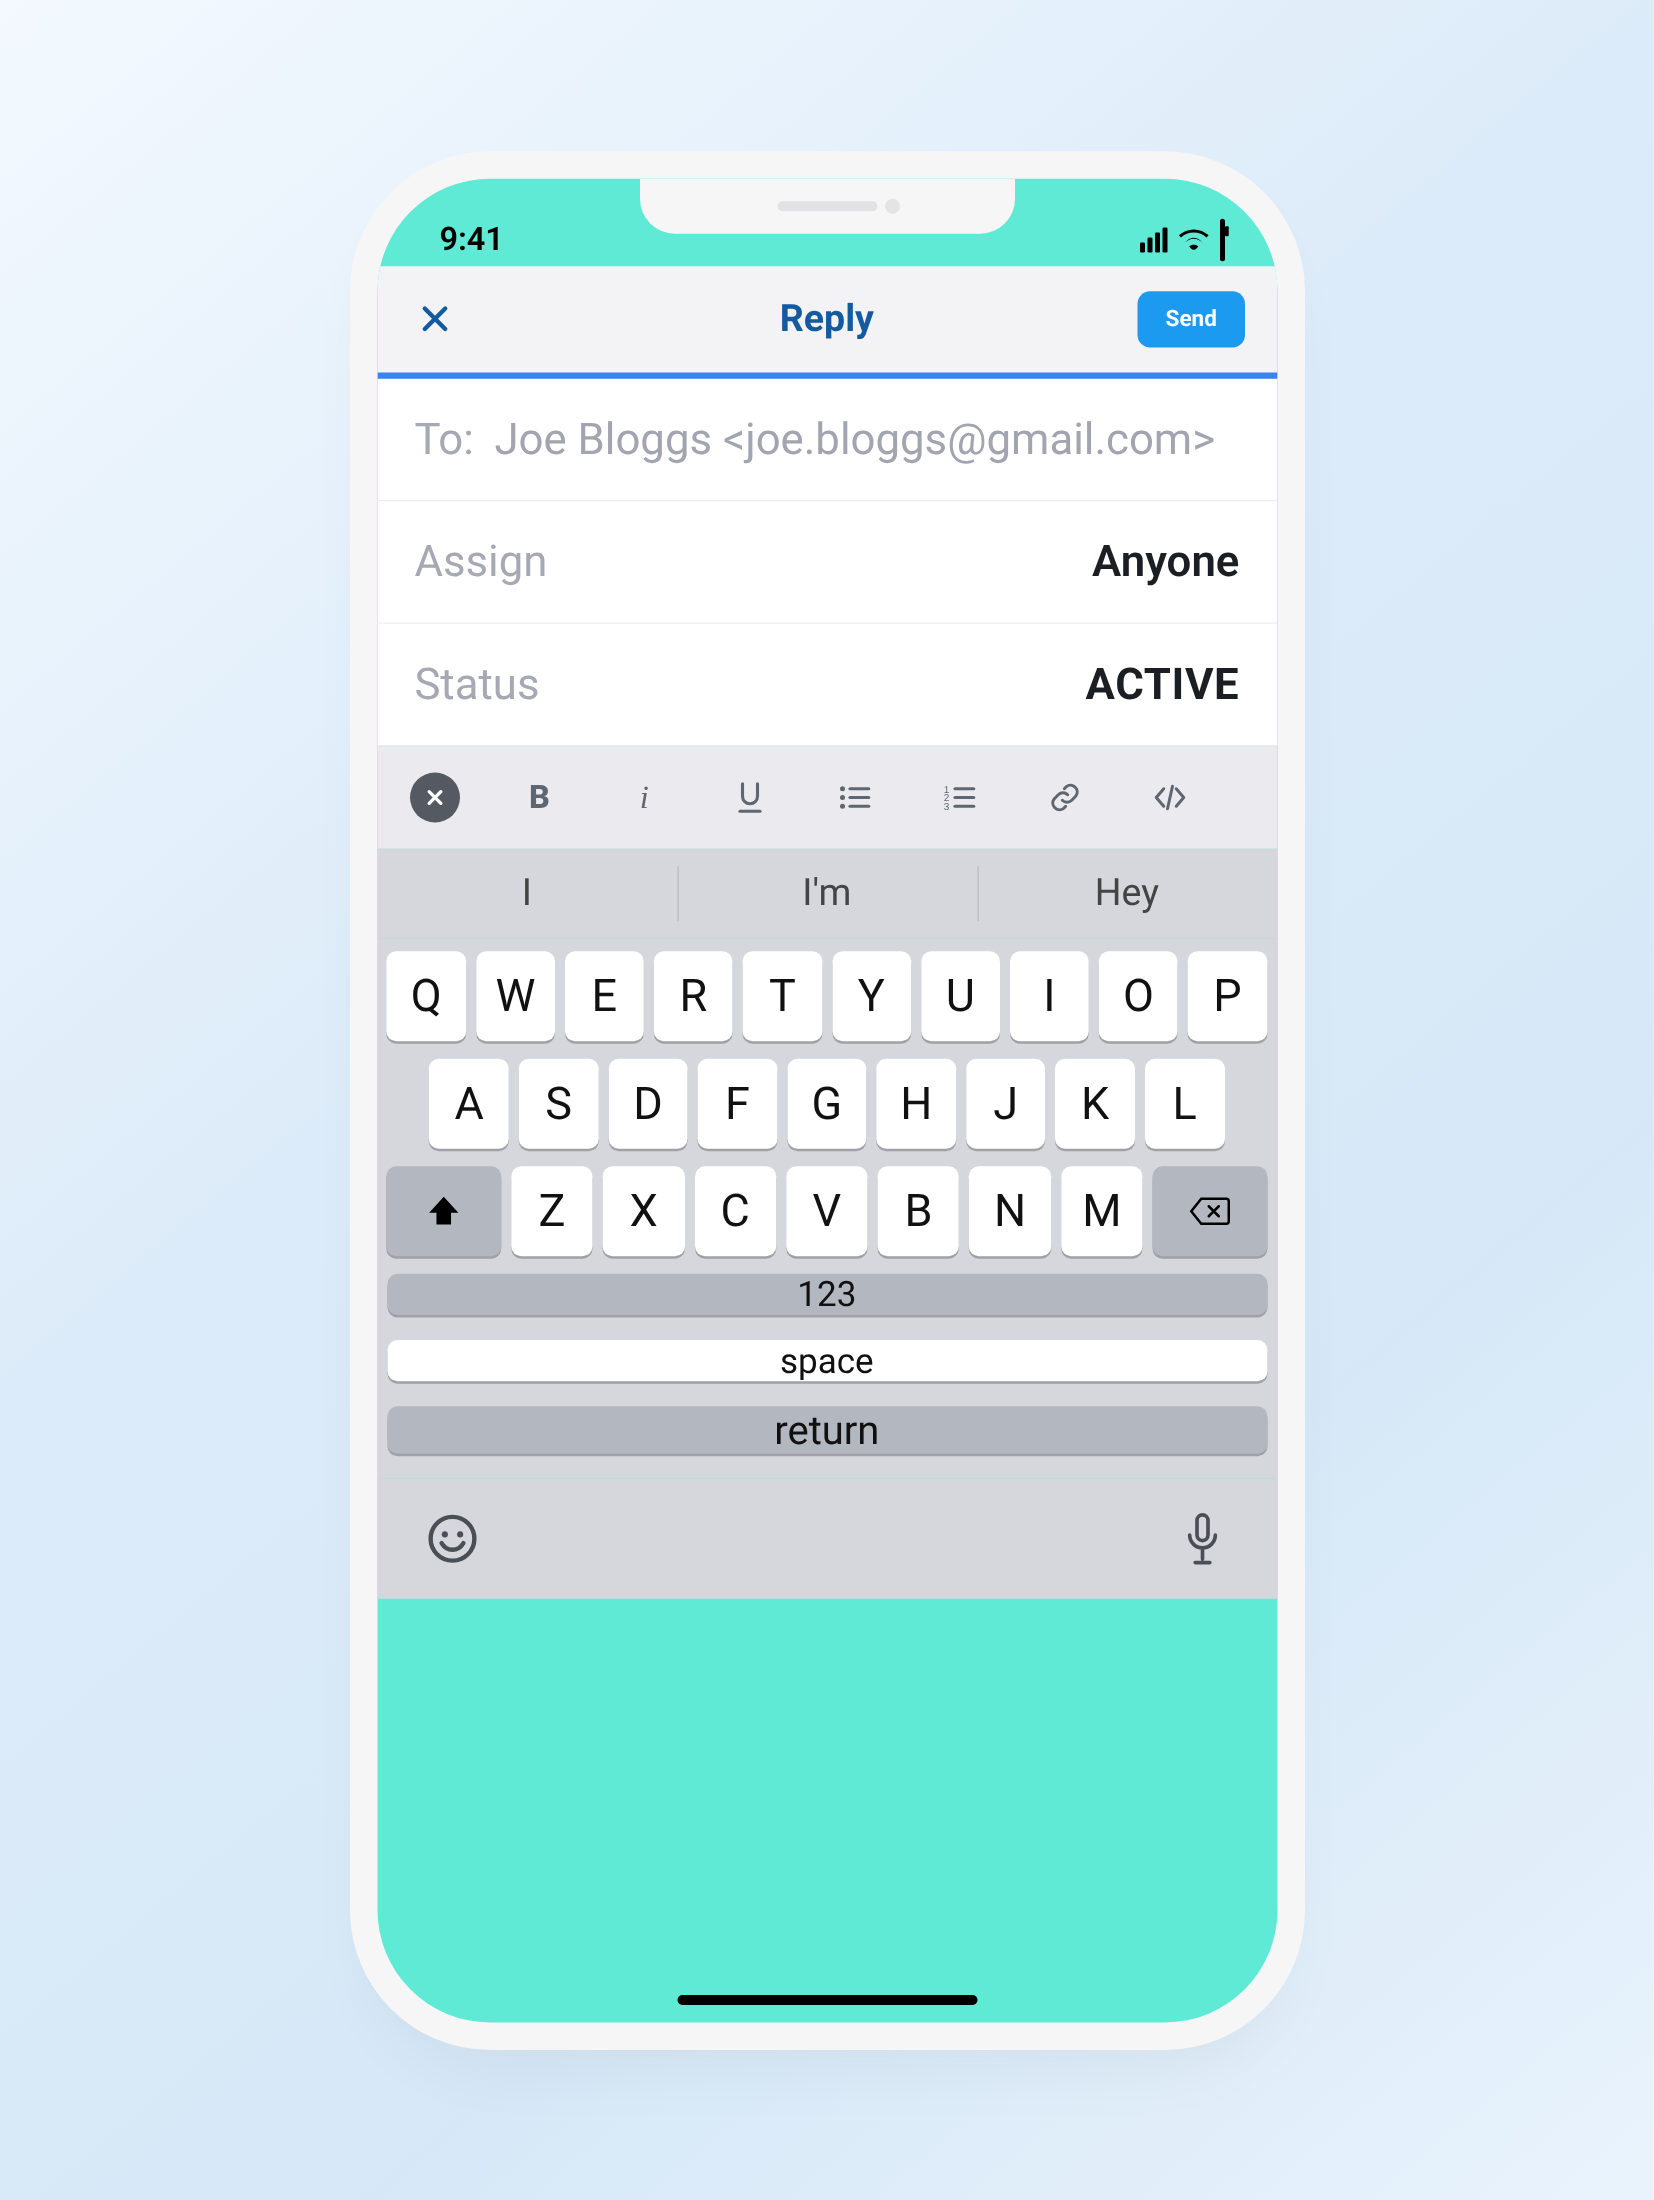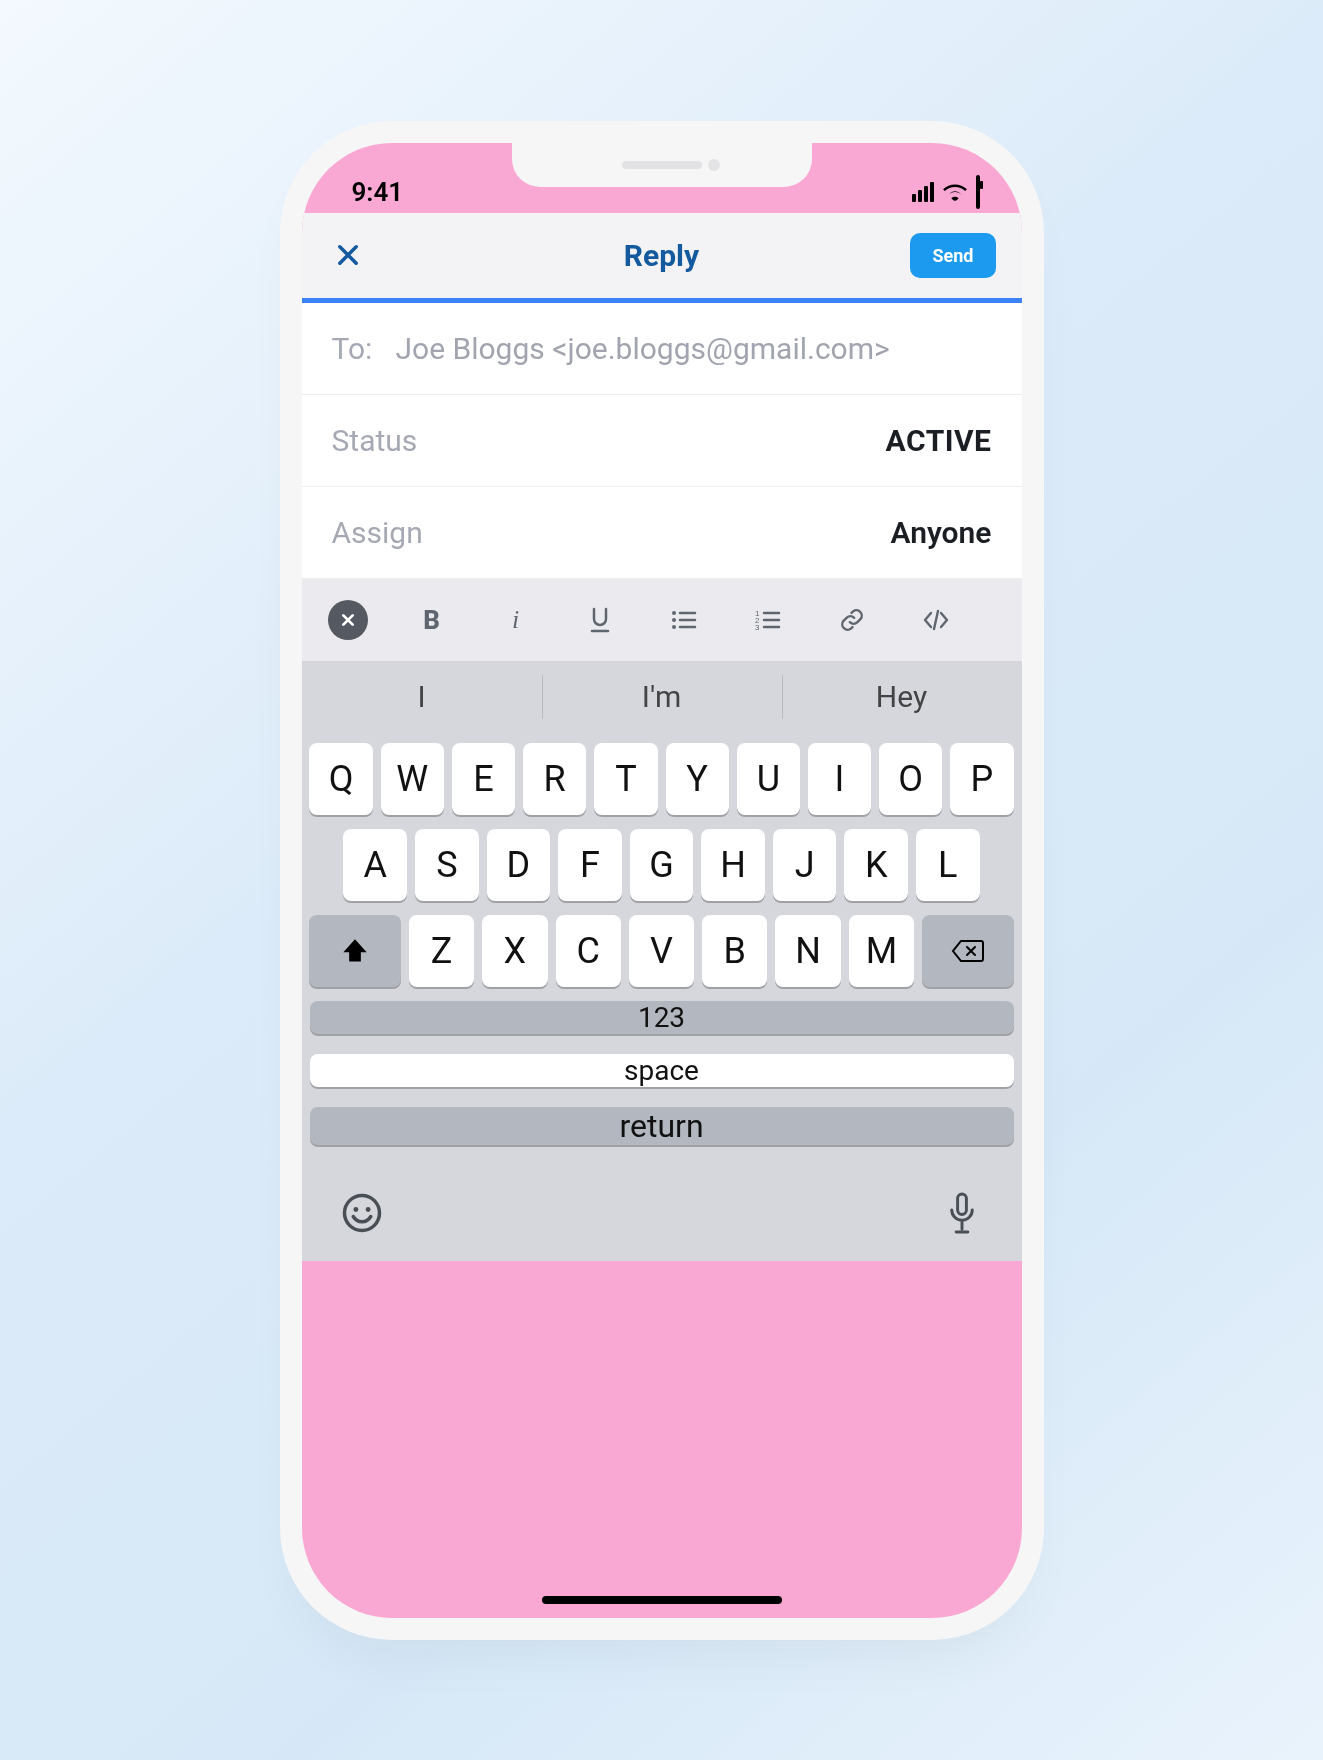--- a/index.html
+++ b/index.html
@@ -12,21 +12,21 @@
     overflow: hidden;
     display: flex;
     align-items: center;
     justify-content: center;
   }
 
   .device-frame {
     position: relative;
     width: 720px;
     height: 1475px;
-    background: #f9a8d4;
+    background: #5eead4;
     border-radius: 90px;
     box-shadow:
       0 0 0 22px #f6f6f7,
       0 30px 60px rgba(0,0,0,0.06),
       0 10px 20px rgba(0,0,0,0.04);
     overflow: hidden;
   }
 
   .notch {
     position: absolute;
@@ -119,21 +119,21 @@
   }
 
   .composer {
     background: #fff;
   }
   .c-row {
     display: flex;
     align-items: flex-end;
     padding: 28px 30px;
     border-bottom: 1px solid #eeeeee;
-    font-size: 30px;
+    font-size: 35px;
   }
   .c-label { color: #a6a9b3; }
   .c-to .c-label { width: 64px; }
   .c-to .c-value { color: #a2a5af; }
   .c-row .c-value-right { margin-left: auto; font-weight: 600; color:#1f2a37 }
   .c-row.status .c-value-right { font-weight: 700; letter-spacing: .5px; color:#1b1f24;}
   .c-row.assign .c-value-right { font-weight: 600; color:#1b1f24;}
 
   .body-area {
     background: #fff;
@@ -266,27 +266,27 @@
     </div>
     <div class="nav-title">Reply</div>
     <div class="send-btn">Send</div>
   </div>
 
   <div class="composer">
     <div class="c-row c-to">
       <span class="c-label">To:</span>
       <span class="c-value">Joe Bloggs &lt;joe.bloggs@gmail.com&gt;</span>
     </div>
+    <div class="c-row assign">
+      <span class="c-label">Assign</span>
+      <span class="c-value-right">Anyone</span>
+    </div>
     <div class="c-row status">
       <span class="c-label">Status</span>
       <span class="c-value-right">ACTIVE</span>
-    </div>
-    <div class="c-row assign">
-      <span class="c-label">Assign</span>
-      <span class="c-value-right">Anyone</span>
     </div>
 
   </div>
 
   <div class="format-bar">
     <div class="fb-close">
       <svg width="16" height="16" viewBox="0 0 24 24">
           <path d="M5 5l14 14M19 5L5 19" stroke="#fff" stroke-width="4" stroke-linecap="round"></path>
         </svg>
     </div>

